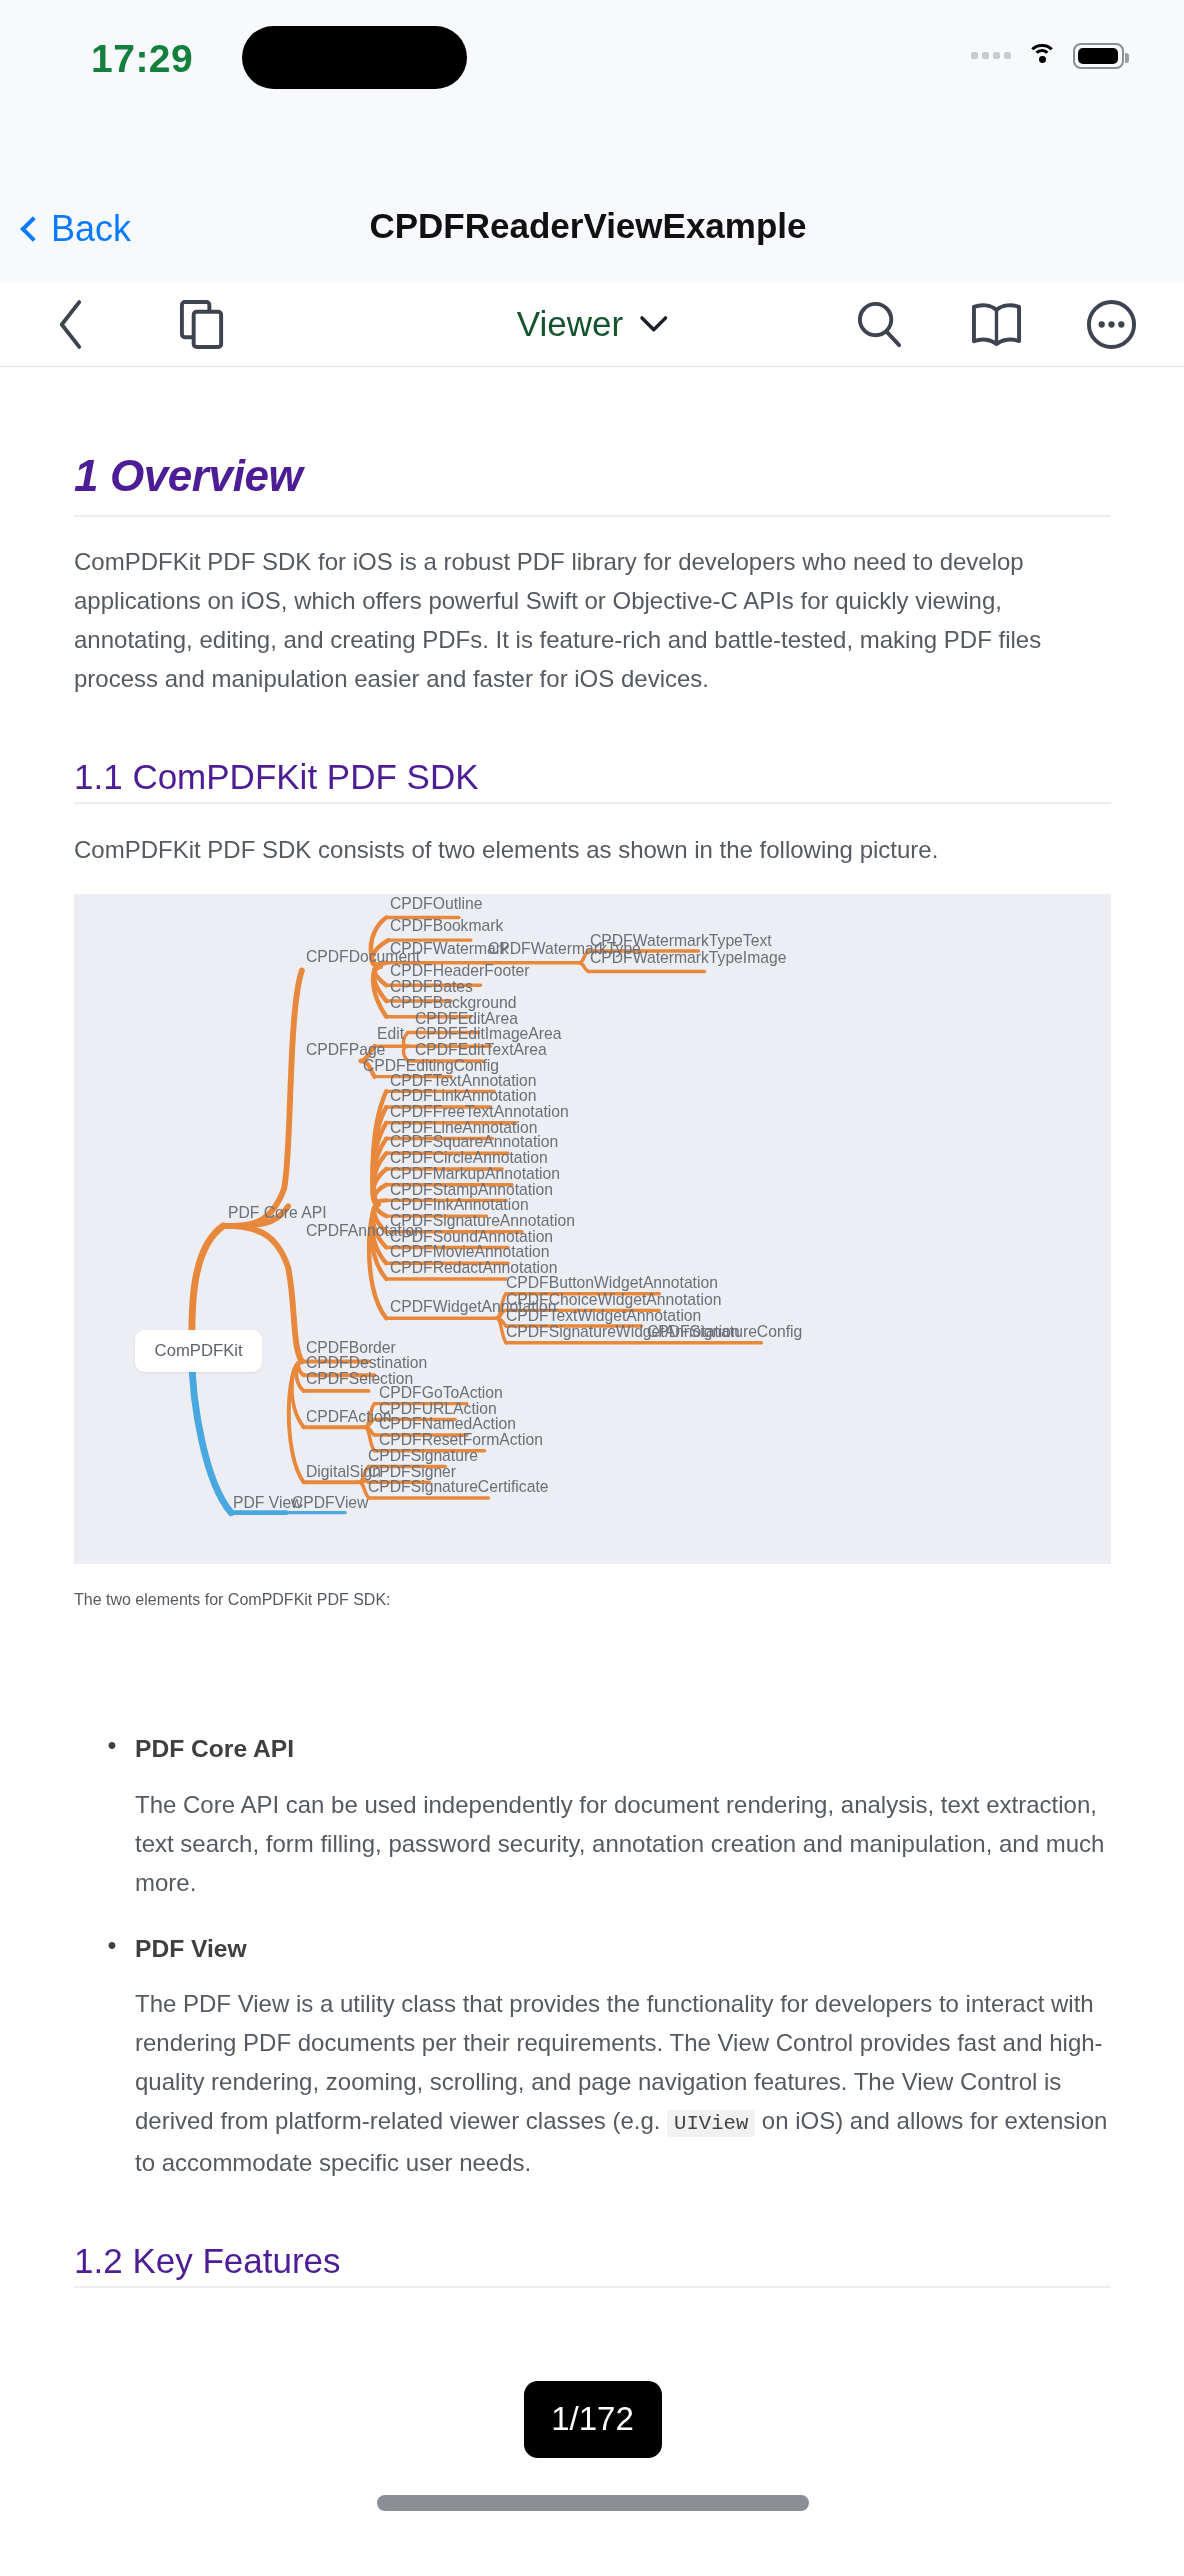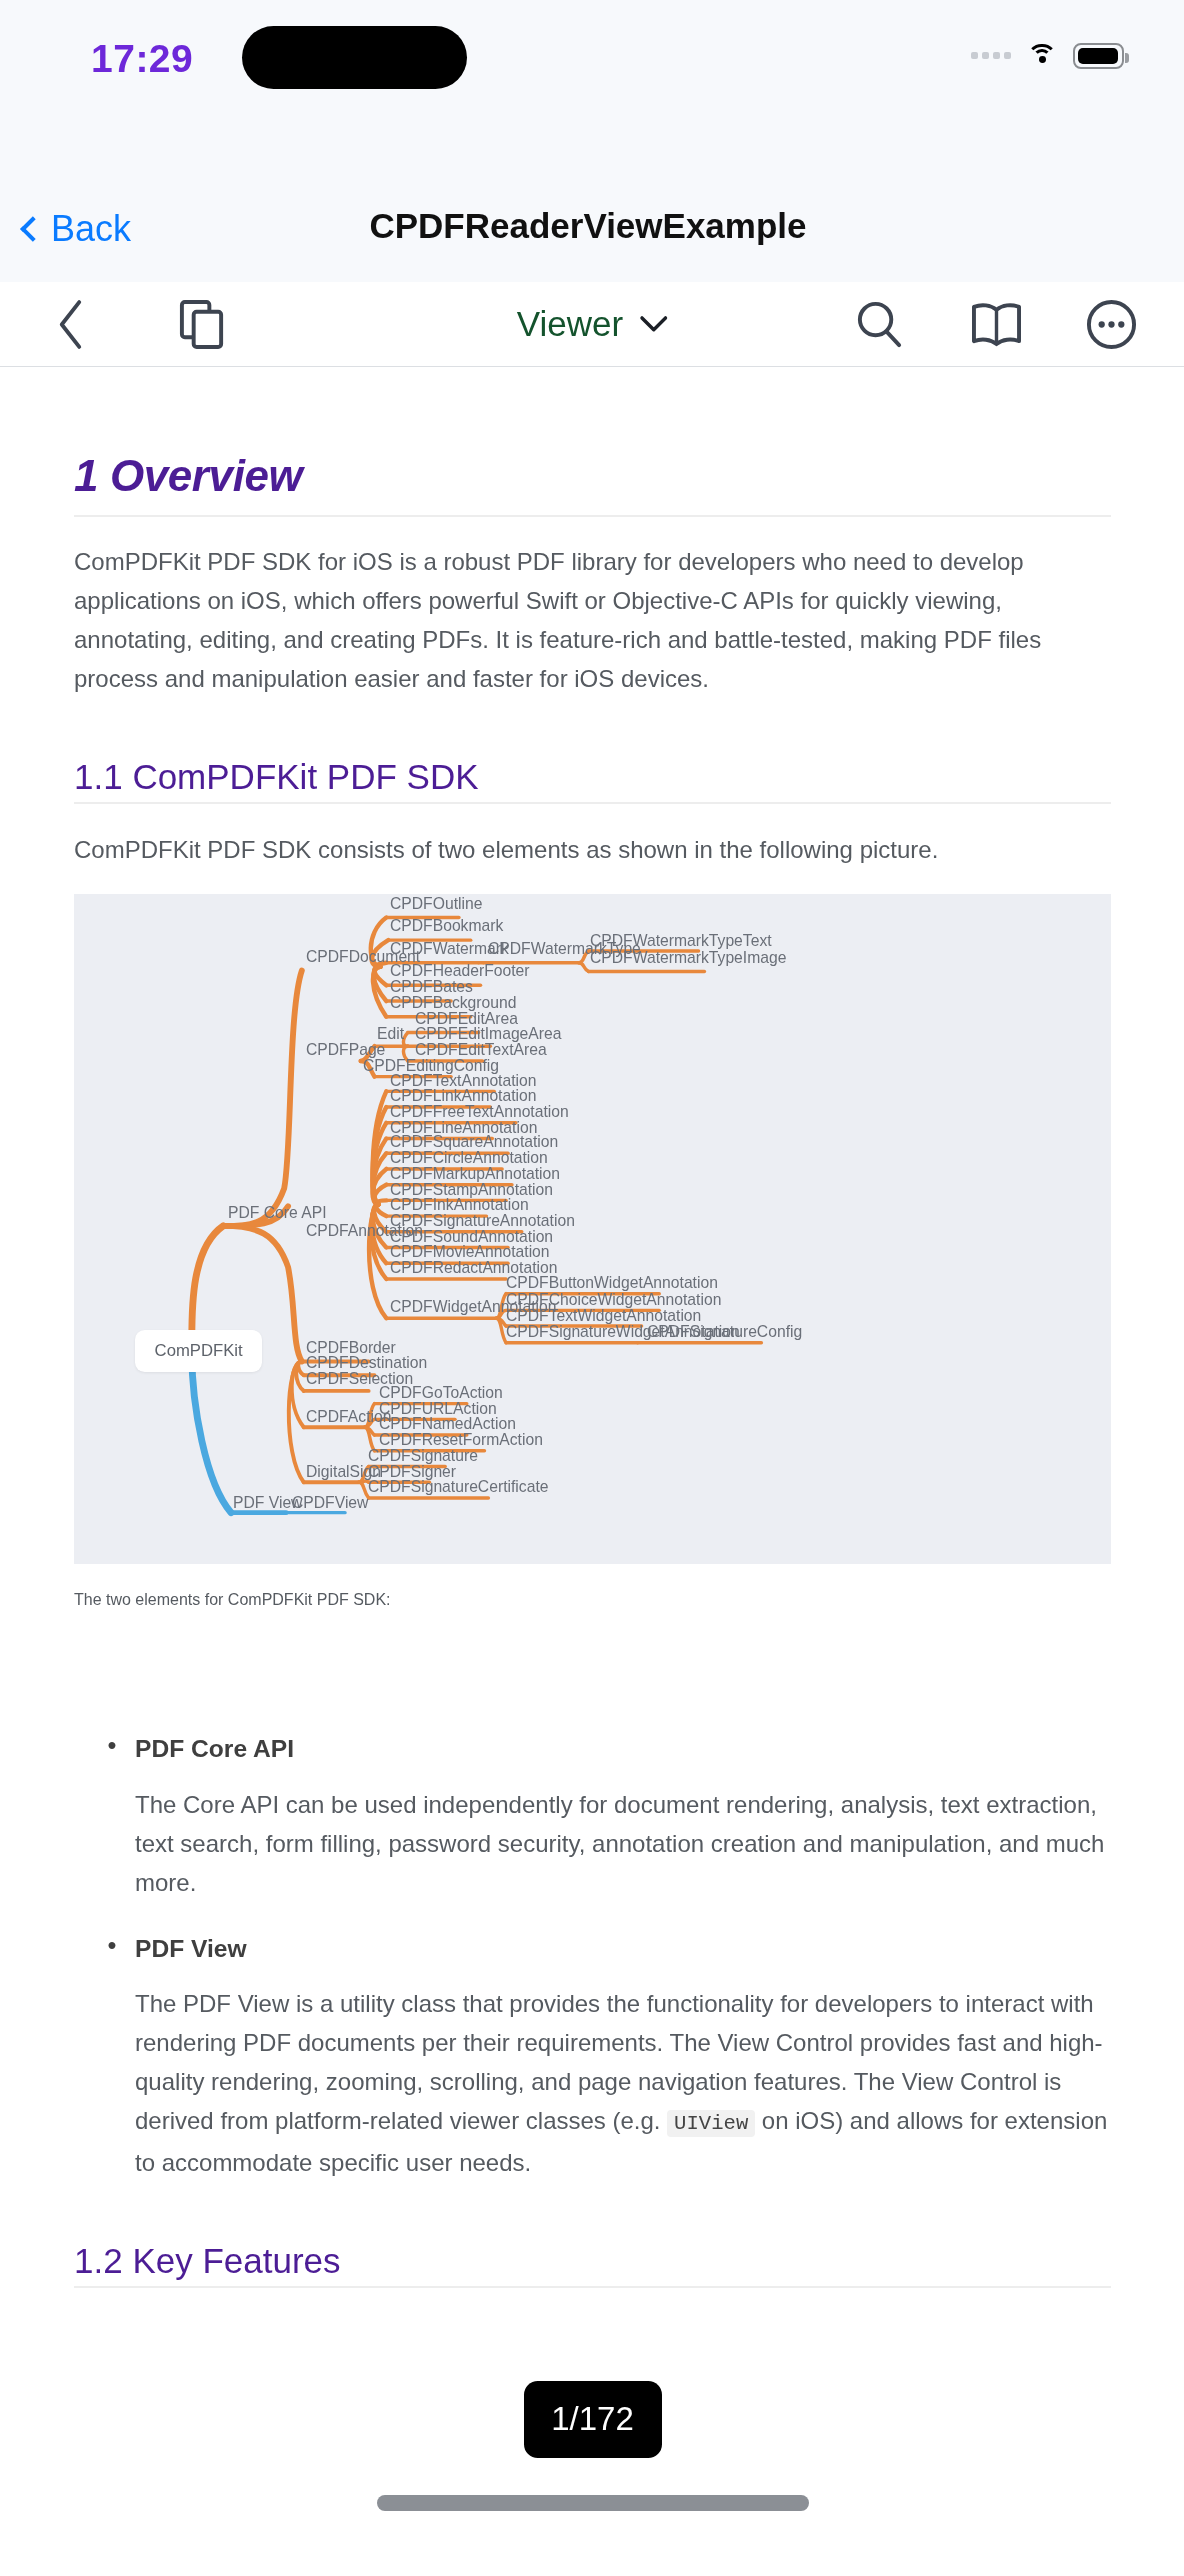--- a/index.html
+++ b/index.html
@@ -11,21 +11,21 @@
   }
   .screen { position: relative; width: 1185px; height: 2576px; background: #fff; }
 
   
   .statusbar {
     position: absolute; top: 0; left: 0; width: 1185px; height: 182px;
     background: #f7f9fc;
   }
   .sb-time {
     position: absolute; left: 91px; top: 37px;
-    font-size: 39px; font-weight: 700; color: #6d28d9;
+    font-size: 39px; font-weight: 700; color: #15803d;
     letter-spacing: 0.5px;
   }
   .notch {
     position: absolute; left: 242px; top: 25.5px;
     width: 225px; height: 63px; border-radius: 33px; background: #000;
   }
   .sb-right { position: absolute; right: 61px; top: 43px; display: flex; align-items: center; gap: 15.7px; }
   .cell-dots { display: flex; gap: 3.9px; align-items: flex-end; }
   .cell-dots i { display:block; width: 6.9px; height: 6.9px; background: #c8ccd2; border-radius: 2px; }
   .wifi { position: relative; width: 31px; height: 23.6px; }

